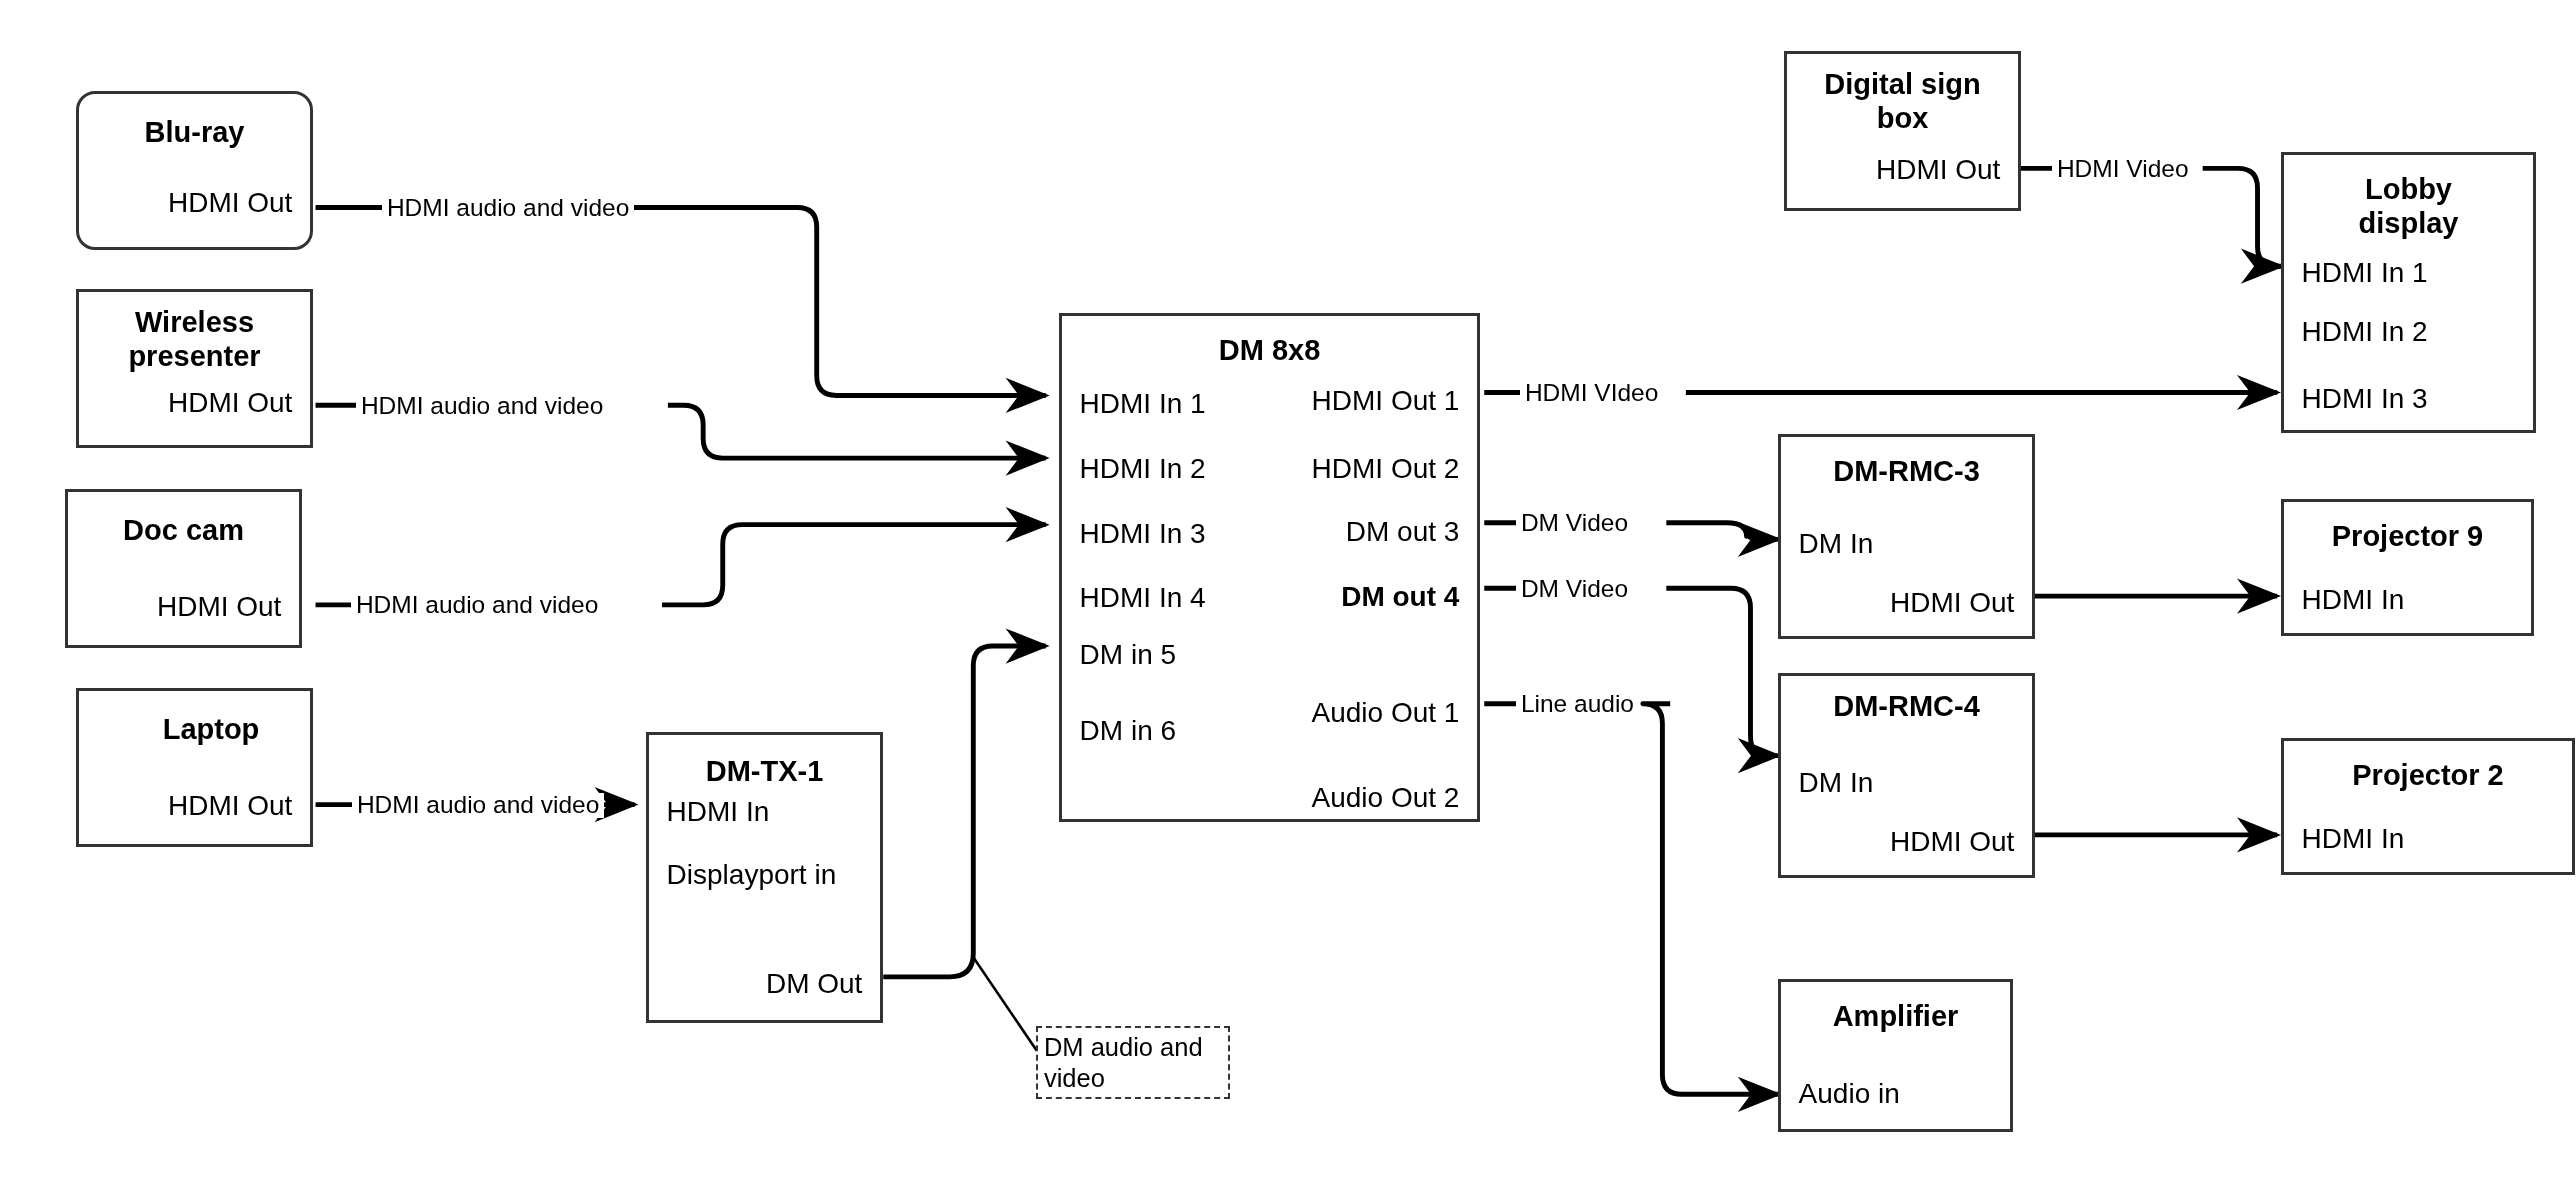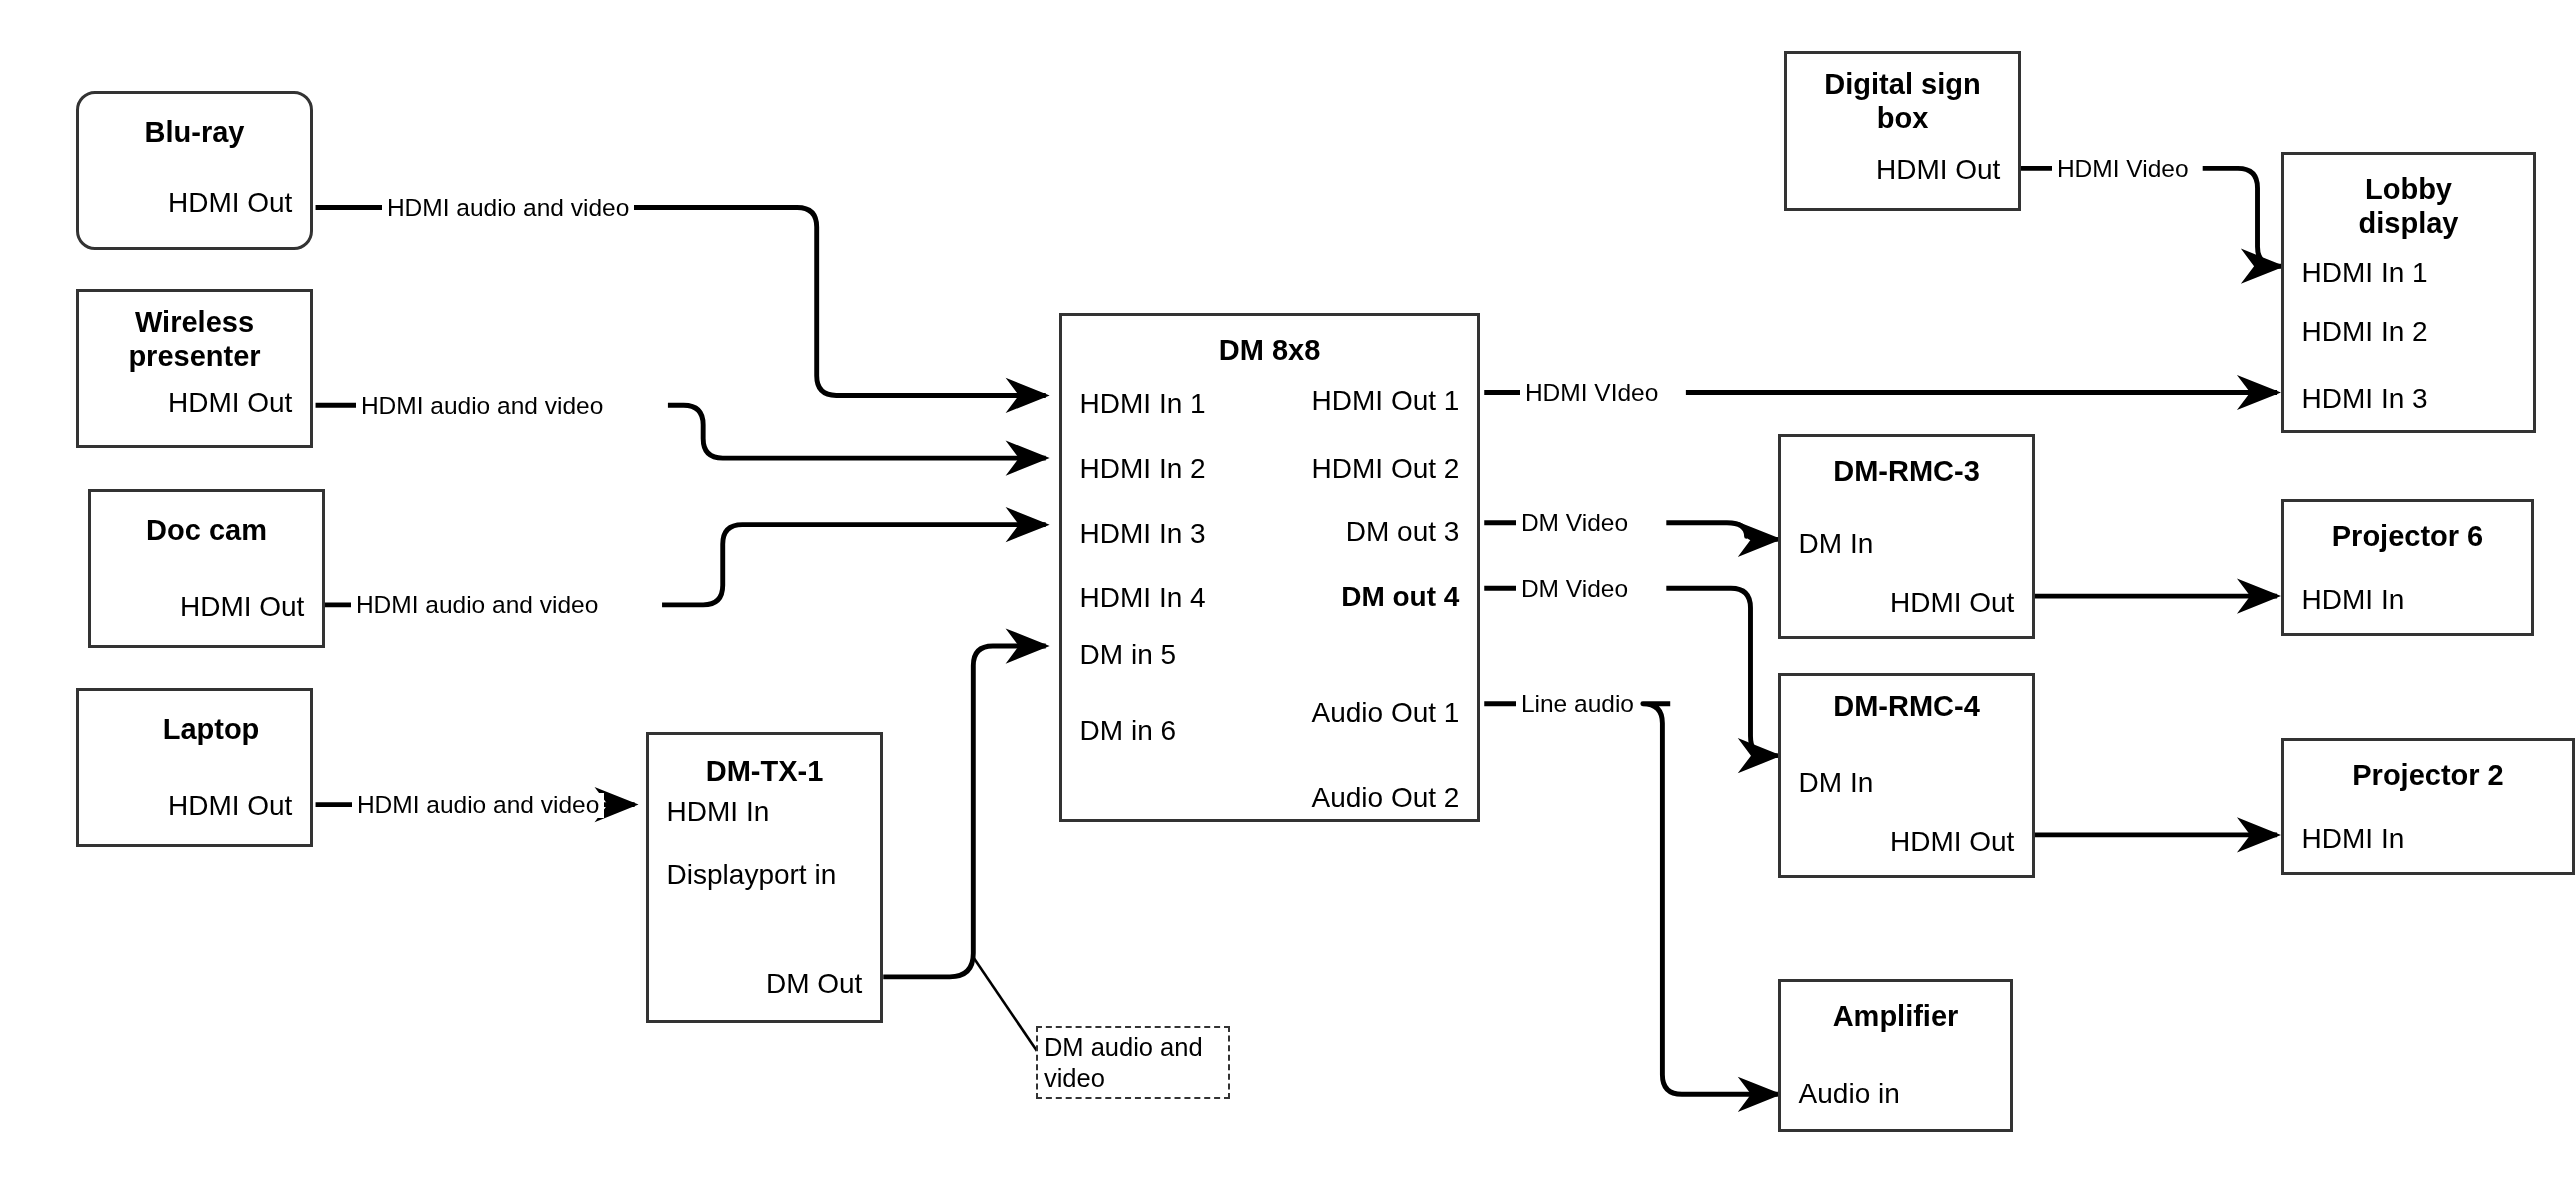--- a/index.html
+++ b/index.html
@@ -148,21 +148,21 @@
     <div class="node-title" style="top:21.5px;">Blu-ray</div>
     <div class="port right" style="top:95px;">HDMI Out</div>
   </div>
 
   <div class="node" style="left:76px; top:289px; width:237px; height:159px;">
     <div class="node-title" style="top:13.7px;">Wireless</div>
     <div class="node-title" style="top:48px;">presenter</div>
     <div class="port right" style="top:97px;">HDMI Out</div>
   </div>
 
-  <div class="node" style="left:88px; top:489px; width:237px; height:159px;">
+  <div class="node" style="left:65px; top:489px; width:237px; height:159px;">
     <div class="node-title" style="top:21.5px;">Doc cam</div>
     <div class="port right" style="top:101px;">HDMI Out</div>
   </div>
 
   <div class="node" style="left:76px; top:688px; width:237px; height:159px;">
     <div class="node-title" style="top:21.5px;margin-left:33px;">Laptop</div>
     <div class="port right" style="top:101px;">HDMI Out</div>
   </div>
 
   <div class="node" style="left:646px; top:732px; width:237px; height:291px;">
@@ -210,21 +210,21 @@
     <div class="port right" style="top:152px;">HDMI Out</div>
   </div>
 
   <div class="node" style="left:1778px; top:673px; width:257px; height:205px;">
     <div class="node-title" style="top:14px;text-align:center;">DM-RMC-4</div>
     <div class="port left" style="top:93px;">DM In</div>
     <div class="port right" style="top:152px;">HDMI Out</div>
   </div>
 
   <div class="node" style="left:2281px; top:499px; width:253px; height:137px;">
-    <div class="node-title" style="top:17.6px;">Projector 6</div>
+    <div class="node-title" style="top:17.6px;">Projector 9</div>
     <div class="port left" style="top:84px;">HDMI In</div>
   </div>
 
   <div class="node" style="left:2281px; top:738px; width:294px; height:137px;">
     <div class="node-title" style="top:17.6px;">Projector 2</div>
     <div class="port left" style="top:84px;">HDMI In</div>
   </div>
 
   <div class="node" style="left:1778px; top:979px; width:235px; height:153px;">
     <div class="node-title" style="top:17.6px;">Amplifier</div>

